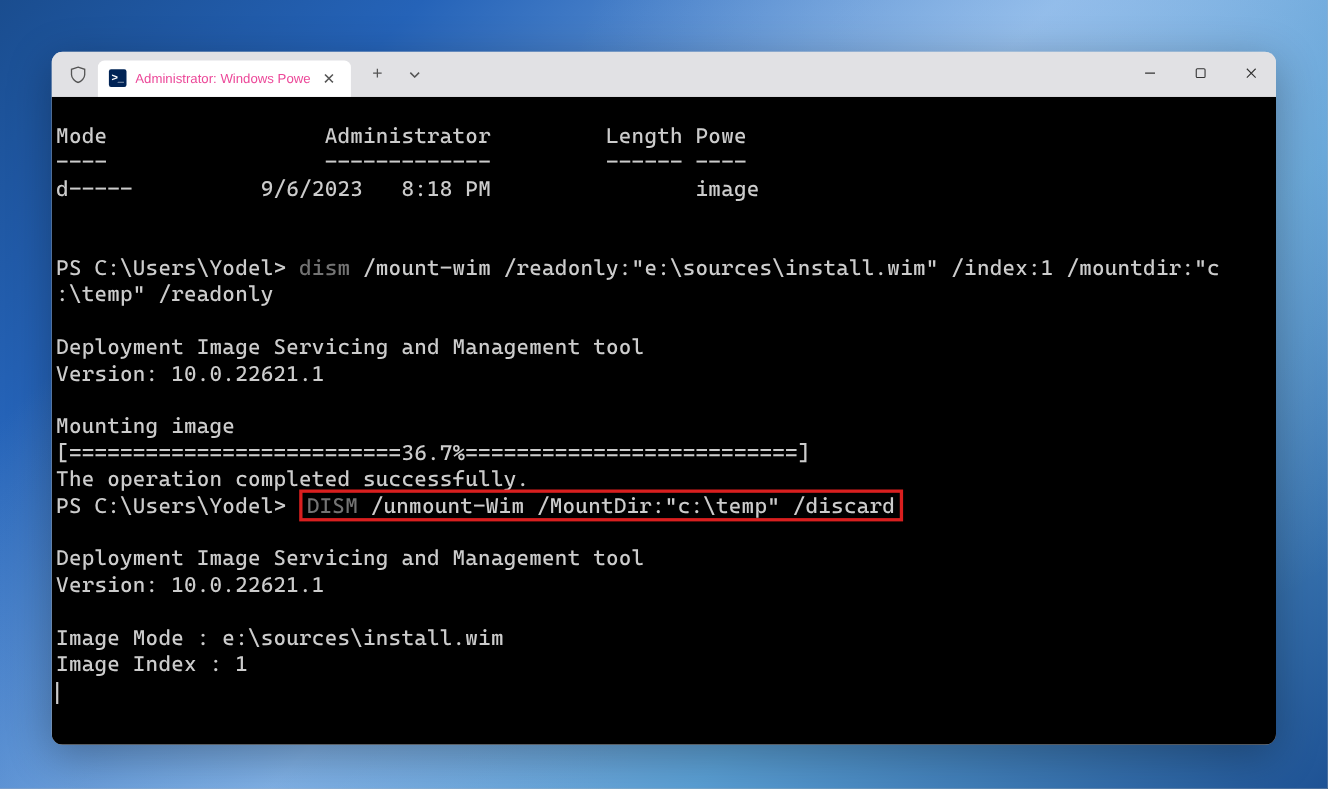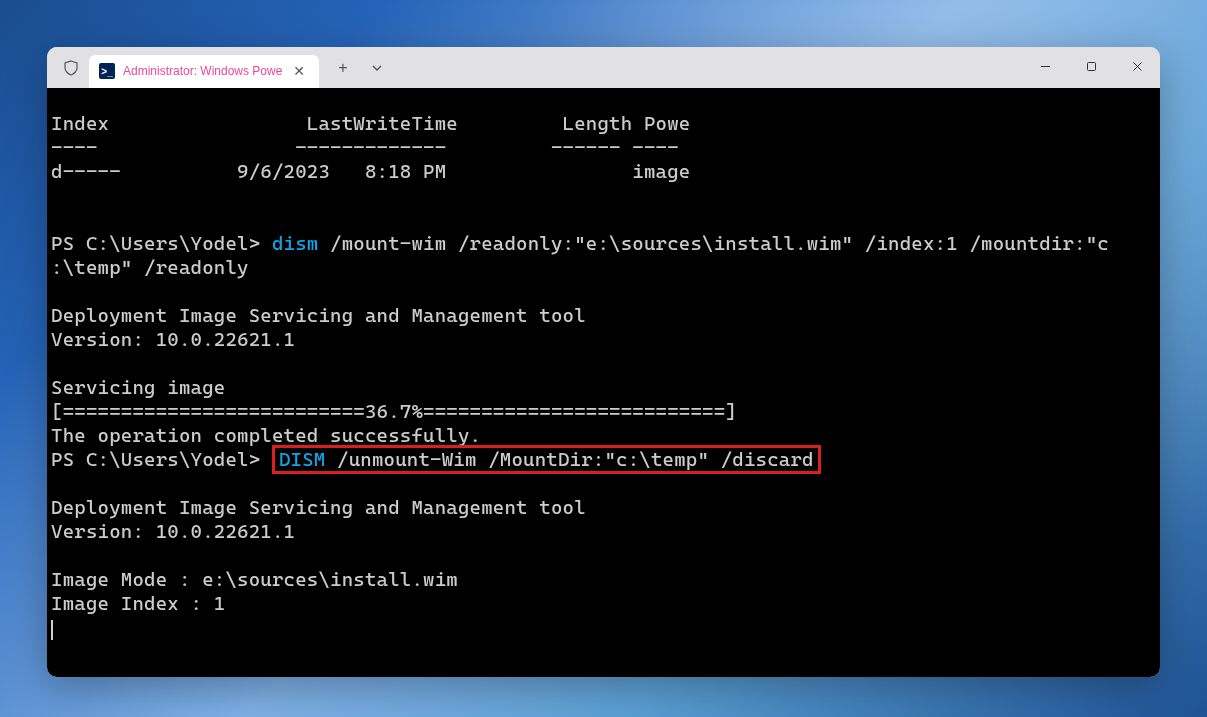--- a/index.html
+++ b/index.html
@@ -149,21 +149,21 @@
       color: #ccc;
       font-family: "Cascadia Mono", "Consolas", monospace;
       font-size: 19.5px;
       line-height: 1.23;
       padding: 0 4px 8px 4px;
       height: calc(100% - 41px);
       overflow: hidden;
       white-space: pre;
       letter-spacing: 0.2px;
     }
-    .yellow { color: #0ea5e9; }
+    .yellow { color: #737373; }
     .highlight-box {
       border: 3px solid #d91f1f;
       padding: 0 4px;
       display: inline;
     }
     .cursor {
       display: inline-block;
       width: 2px;
       height: 20px;
       background: #ccc;
@@ -209,32 +209,32 @@
       </div>
       <div class="wc-btn">
         <svg width="11" height="11" viewBox="0 0 11 11">
             <path d="M1.5 1.5 L9.5 9.5 M9.5 1.5 L1.5 9.5" stroke="#333" stroke-width="1"></path>
           </svg>
       </div>
     </div>
   </div>
 
   <div class="terminal">
-<span><span>Index</span>                 <span>LastWriteTime</span>         <span>Length</span> <span>Powe</span></span>
+<span><span>Mode</span>                 <span>Administrator</span>         <span>Length</span> <span>Powe</span></span>
 <span><span>----</span>                 <span>-------------</span>         <span>------</span> <span>----</span></span>
 <span><span>d-----</span>          <span>9/6/2023</span>   <span>8:18 PM</span>                <span>image</span></span>
 
 
 <span><span>PS C:\Users\Yodel&gt; </span><span class="yellow">dism</span><span> /mount-wim /readonly:"e:\sources\install.wim" /index:1 /mountdir:"c</span></span>
 <span>:\temp" /readonly</span>
 
 <span>Deployment Image Servicing and Management tool</span>
 <span>Version: 10.0.22621.1</span>
 
-<span>Servicing image</span>
+<span>Mounting image</span>
 <span>[==========================36.7%==========================]</span>
 <span>The operation completed successfully.</span>
 <span><span>PS C:\Users\Yodel&gt; </span><span class="highlight-box"><span class="yellow">DISM</span><span> /unmount-Wim /MountDir:"c:\temp" /discard</span></span></span>
 
 <span>Deployment Image Servicing and Management tool</span>
 <span>Version: 10.0.22621.1</span>
 
 <span>Image Mode : e:\sources\install.wim</span>
 <span>Image Index : 1</span>
 <span class="cursor"></span></div>

